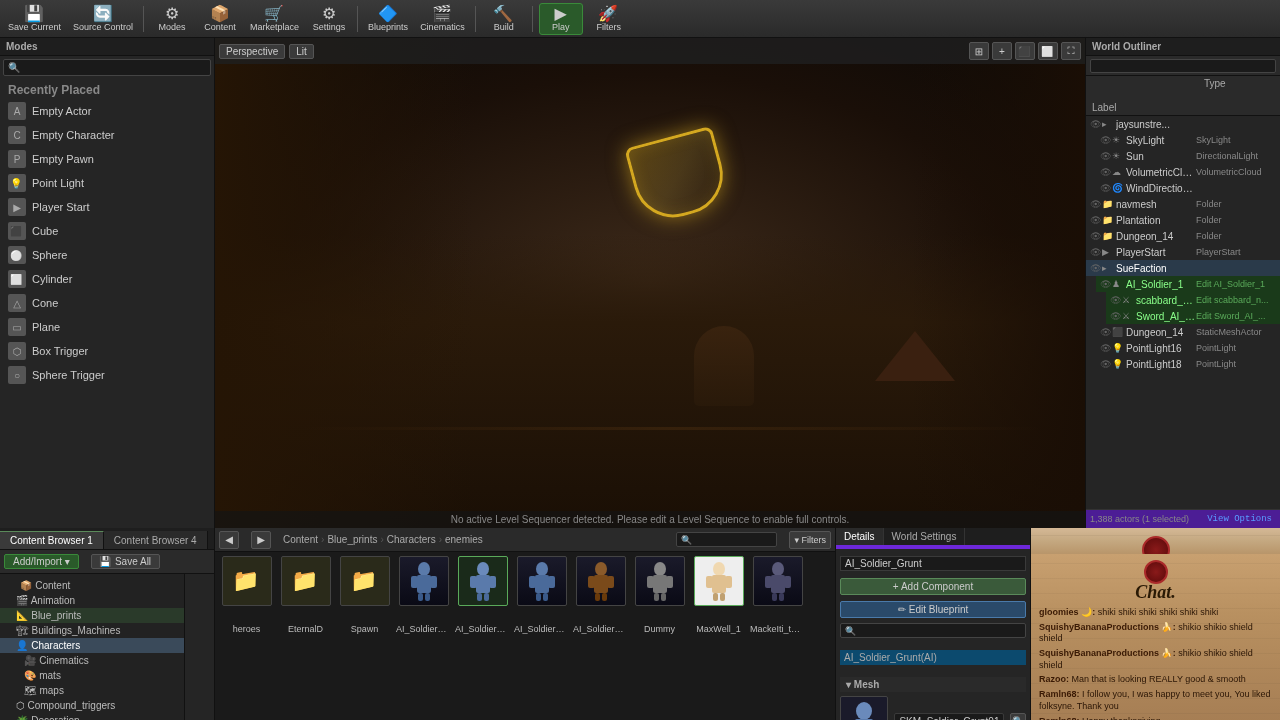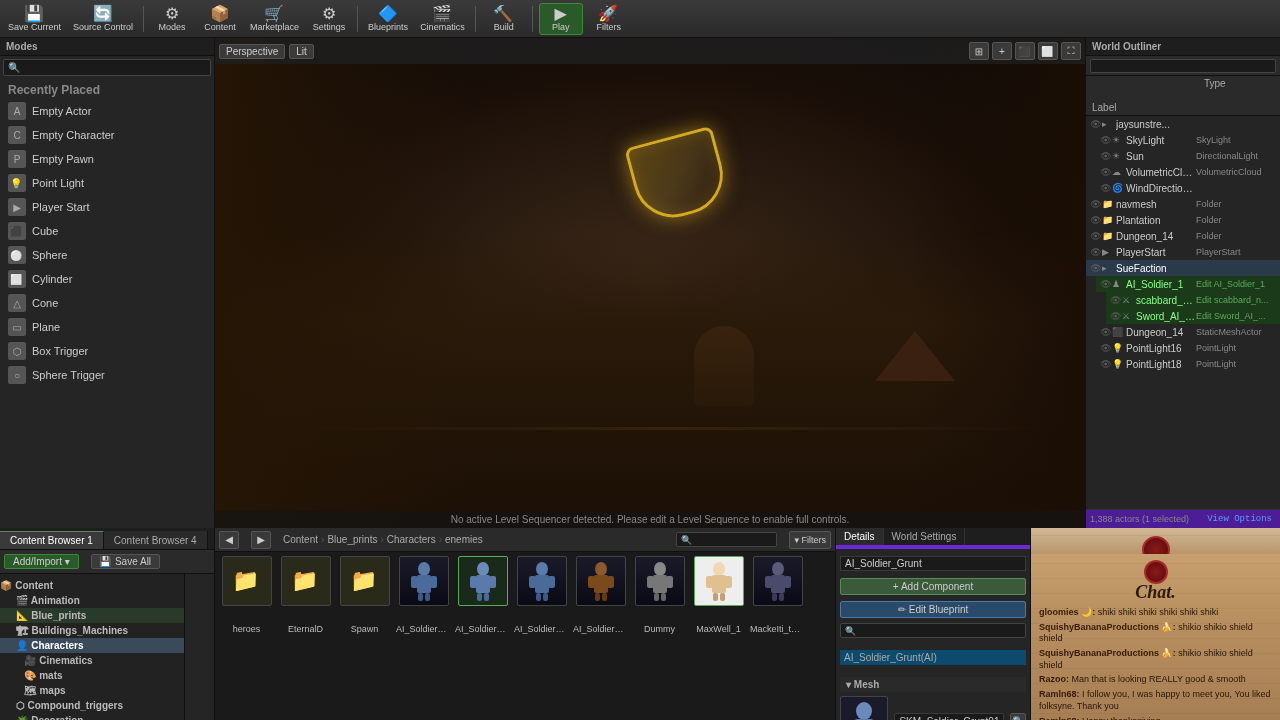--- a/index.html
+++ b/index.html
@@ -276,24 +276,23 @@
     .cb-left-tree {
       width: 185px;
       background: #222;
       border-right: 1px solid #111;
       overflow-y: auto;
       padding: 4px 0;
     }
     .tree-item {
       font-size: 10px;
       color: #bbb;
-      padding: 2px 0;
+      padding: 2px 20px;
       cursor: pointer;
       white-space: nowrap;
-      font-weight: bold;
     }
     .tree-item.active { background: #3a4a5a; color: #fff; }
     .tree-item.selected { background: #2a3a2a; }
     .cb-assets {
       flex: 1;
       display: flex;
       flex-wrap: wrap;
       align-content: flex-start;
       padding: 4px;
       gap: 4px;

